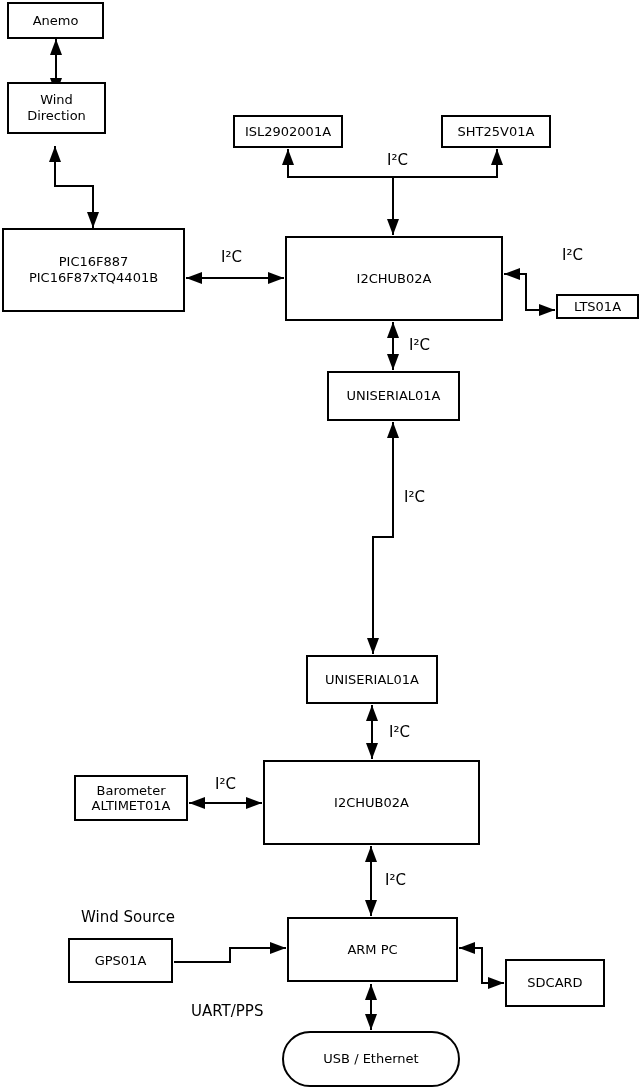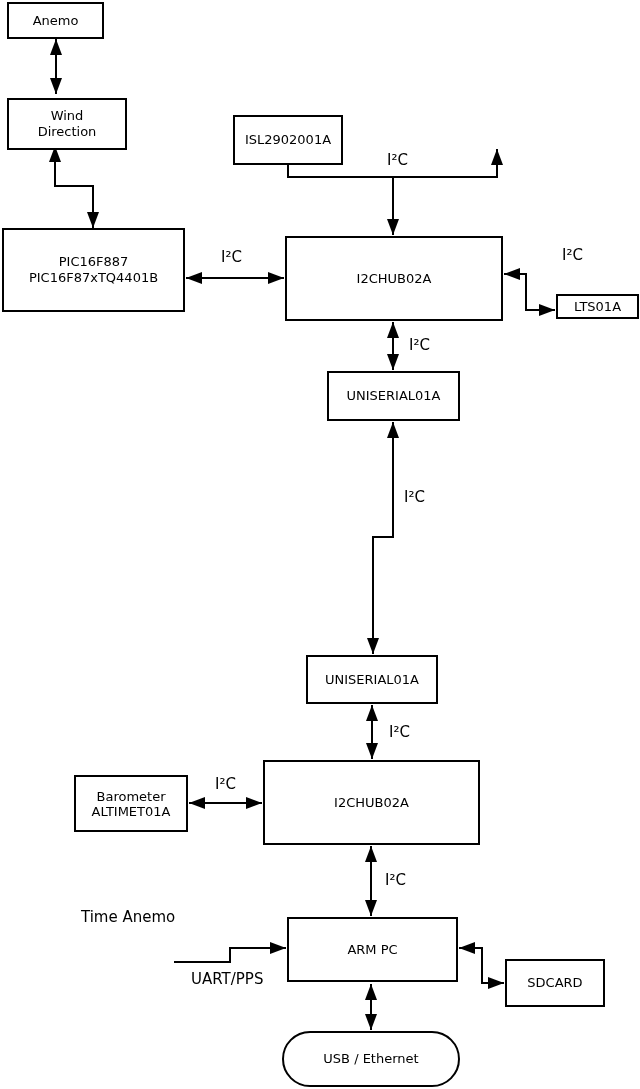--- a/index.html
+++ b/index.html
@@ -76,34 +76,37 @@
     <path class="wire" d="M 371 846 L 371 916" marker-start="url(#arr)" marker-end="url(#arr)"></path>
     <path class="wire" d="M 174 962 L 230 962 L 230 948 L 286 948" marker-end="url(#arr)"></path>
     <path class="wire" d="M 459 948 L 482 948 L 482 983 L 504 983" marker-start="url(#arr)" marker-end="url(#arr)"></path>
     <path class="wire" d="M 371 984 L 371 1030" marker-start="url(#arr)" marker-end="url(#arr)"></path>
   </svg>
 
   <div class="node" style="left:7px; top:2px; width:97px; height:37px;">
     <span class="node-label">Anemo</span>
   </div>
 
-  <div class="node" style="left:7px; top:98px; width:120px; height:52px;">
+  <div class="node" style="left:7px; top:82px; width:99px; height:52px;">
     <span class="node-label">Wind
 Direction</span>
   </div>
 
   <div class="node" style="left:2px; top:228px; width:183px; height:84px;">
     <span class="node-label">PIC16F887
 PIC16F87xTQ4401B</span>
   </div>
 
-  <div class="node" style="left:233px; top:115px; width:110px; height:50px;">
+  <div class="node" style="left:233px; top:115px; width:110px; height:33px;">
     <span class="node-label">ISL2902001A</span>
   </div>
 
+  <div class="node" style="left:441px; top:115px; width:110px; height:33px;">
+    <span class="node-label">SHT25V01A</span>
+  </div>
 
   <div class="node" style="left:285px; top:236px; width:218px; height:85px;">
     <span class="node-label">I2CHUB02A</span>
   </div>
 
   <div class="node" style="left:556px; top:294px; width:83px; height:25px;">
     <span class="node-label">LTS01A</span>
   </div>
 
   <div class="node" style="left:327px; top:371px; width:133px; height:50px;">
@@ -111,25 +114,28 @@
   </div>
 
   <div class="node" style="left:306px; top:655px; width:132px; height:49px;">
     <span class="node-label">UNISERIAL01A</span>
   </div>
 
   <div class="node" style="left:263px; top:760px; width:217px; height:85px;">
     <span class="node-label">I2CHUB02A</span>
   </div>
 
-  <div class="node" style="left:74px; top:775px; width:114px; height:57px; line-height:15px;">
+  <div class="node" style="left:74px; top:775px; width:114px; height:46px; line-height:15px;">
     <span class="node-label">Barometer
 ALTIMET01A</span>
   </div>
 
+  <div class="node" style="left:68px; top:938px; width:105px; height:45px;">
+    <span class="node-label">GPS01A</span>
+  </div>
 
   <div class="node" style="left:287px; top:917px; width:171px; height:65px;">
     <span class="node-label">ARM PC</span>
   </div>
 
   <div class="node" style="left:505px; top:959px; width:100px; height:48px;">
     <span class="node-label">SDCARD</span>
   </div>
 
   <div class="node" style="left:282px; top:1031px; width:178px; height:56px;border-radius:28px;">
@@ -137,16 +143,16 @@
   </div>
 
   <span class="edge-label" style="left:221px; top:250px;">I²C</span>
   <span class="edge-label" style="left:387px; top:153px;">I²C</span>
   <span class="edge-label" style="left:562px; top:248px;">I²C</span>
   <span class="edge-label" style="left:409px; top:338px;">I²C</span>
   <span class="edge-label" style="left:404px; top:490px;">I²C</span>
   <span class="edge-label" style="left:389px; top:725px;">I²C</span>
   <span class="edge-label" style="left:215px; top:777px;">I²C</span>
   <span class="edge-label" style="left:385px; top:873px;">I²C</span>
-  <span class="edge-label" style="left:81px; top:910px;">Time Anemo</span>
-  <span class="edge-label" style="left:191px; top:972px;">UART/PPS</span>
+  <span class="edge-label" style="left:81px; top:910px;">Wind Source</span>
+  <span class="edge-label" style="left:191px; top:1004px;">UART/PPS</span>
 
 </div>
 
 </body></html>

